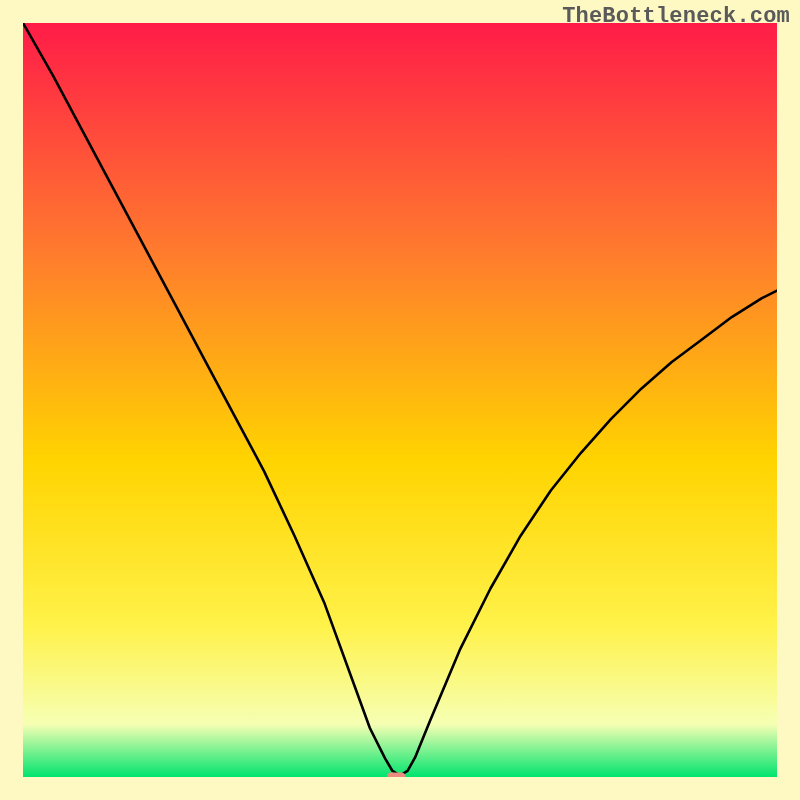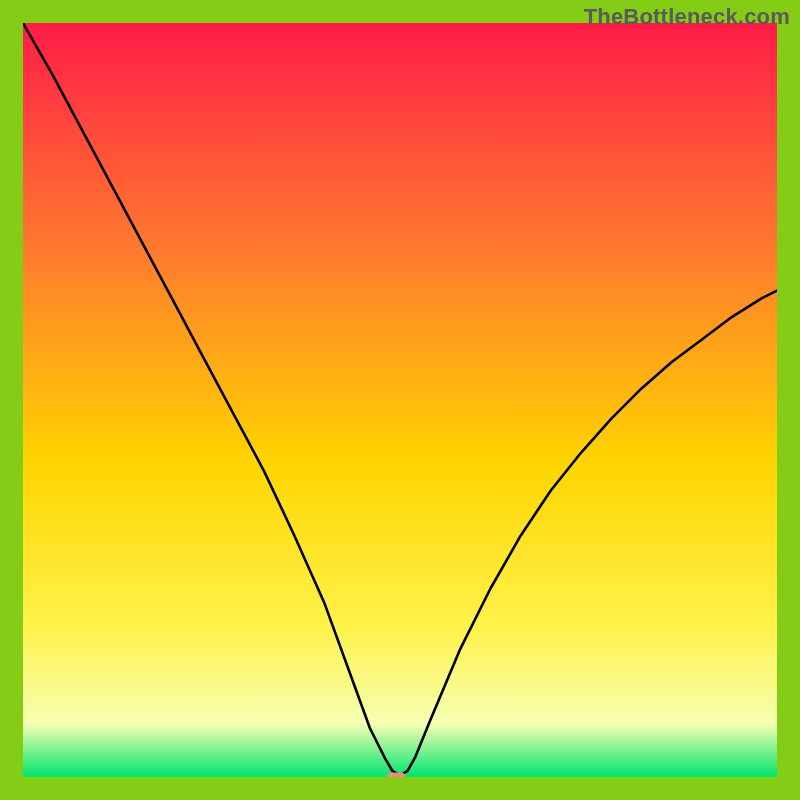--- a/index.html
+++ b/index.html
@@ -8,21 +8,22 @@
     width: 800px;
     height: 800px;
     background: #000;
     overflow: hidden;
     font-family: Arial, Helvetica, sans-serif;
   }
   .frame {
     position: relative;
     width: 800px;
     height: 800px;
-    background: #84cc16;
+    background: #fef9c3;
+    font-family: Liberation Mono, monospace;
   }
   .watermark {
     position: absolute;
     top: 4px;
     right: 10px;
     font-size: 22px;
     font-weight: 600;
     color: #5a5a5a;
     letter-spacing: 0.2px;
     z-index: 5;

